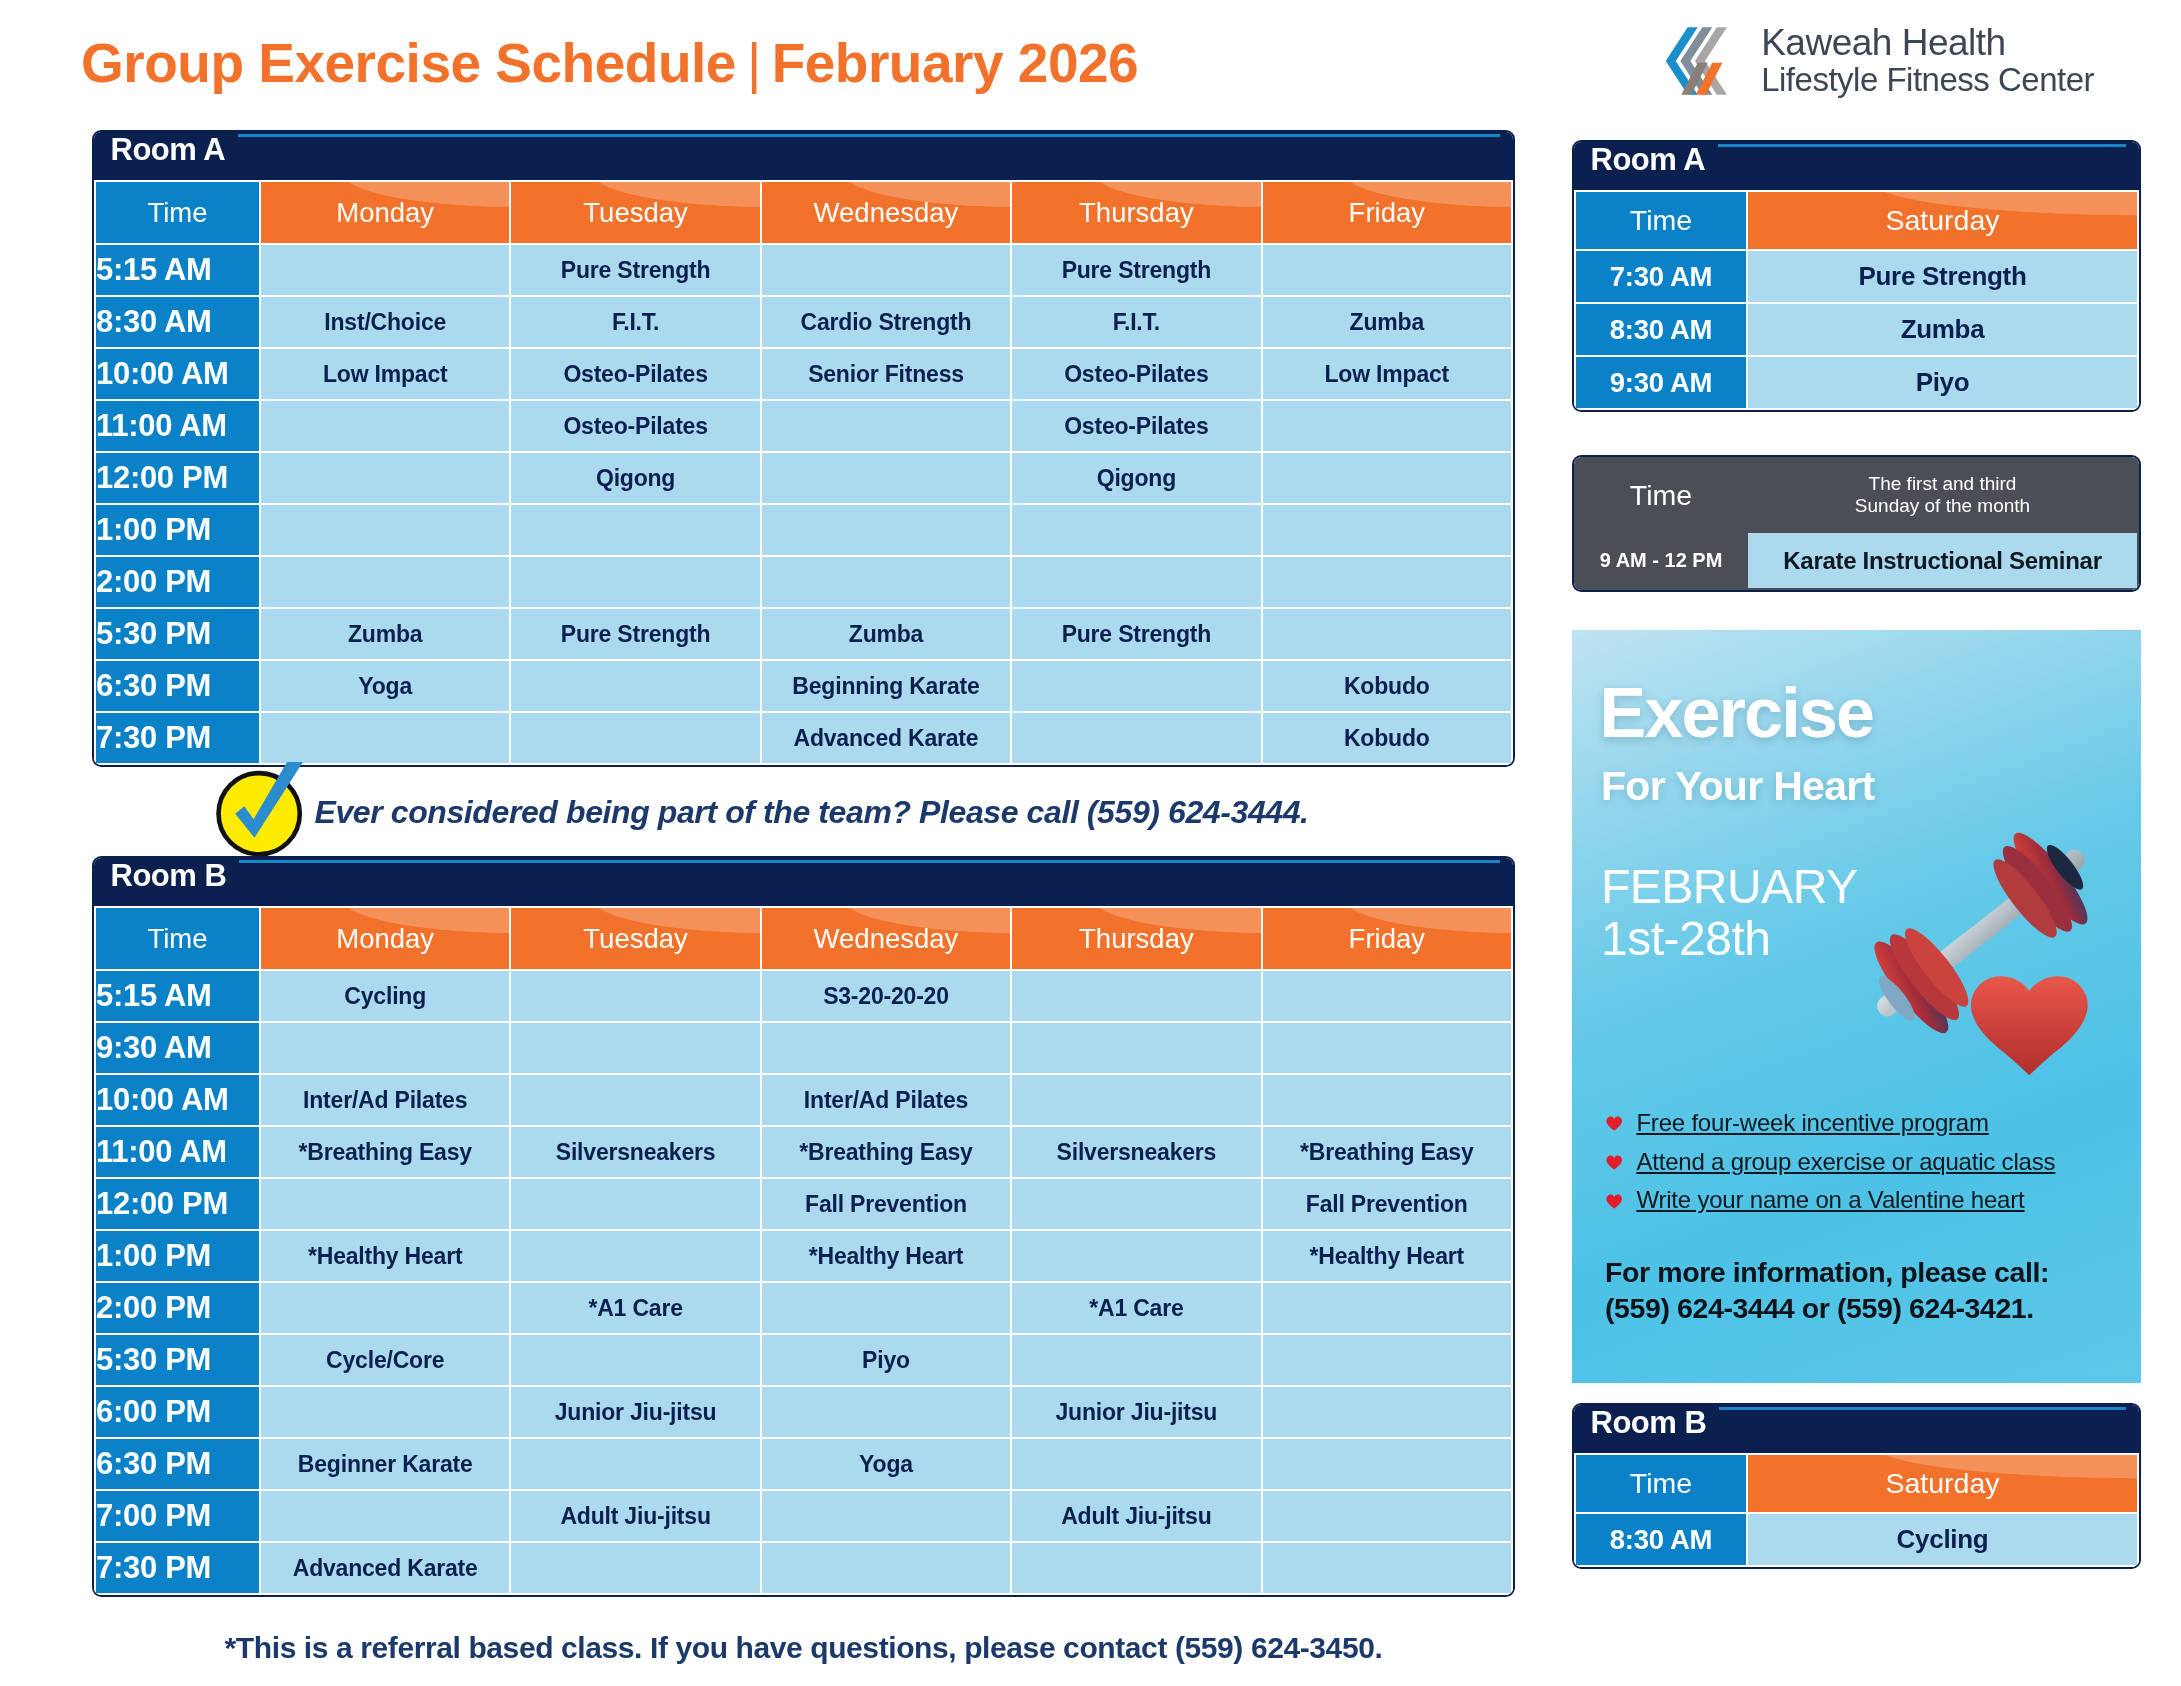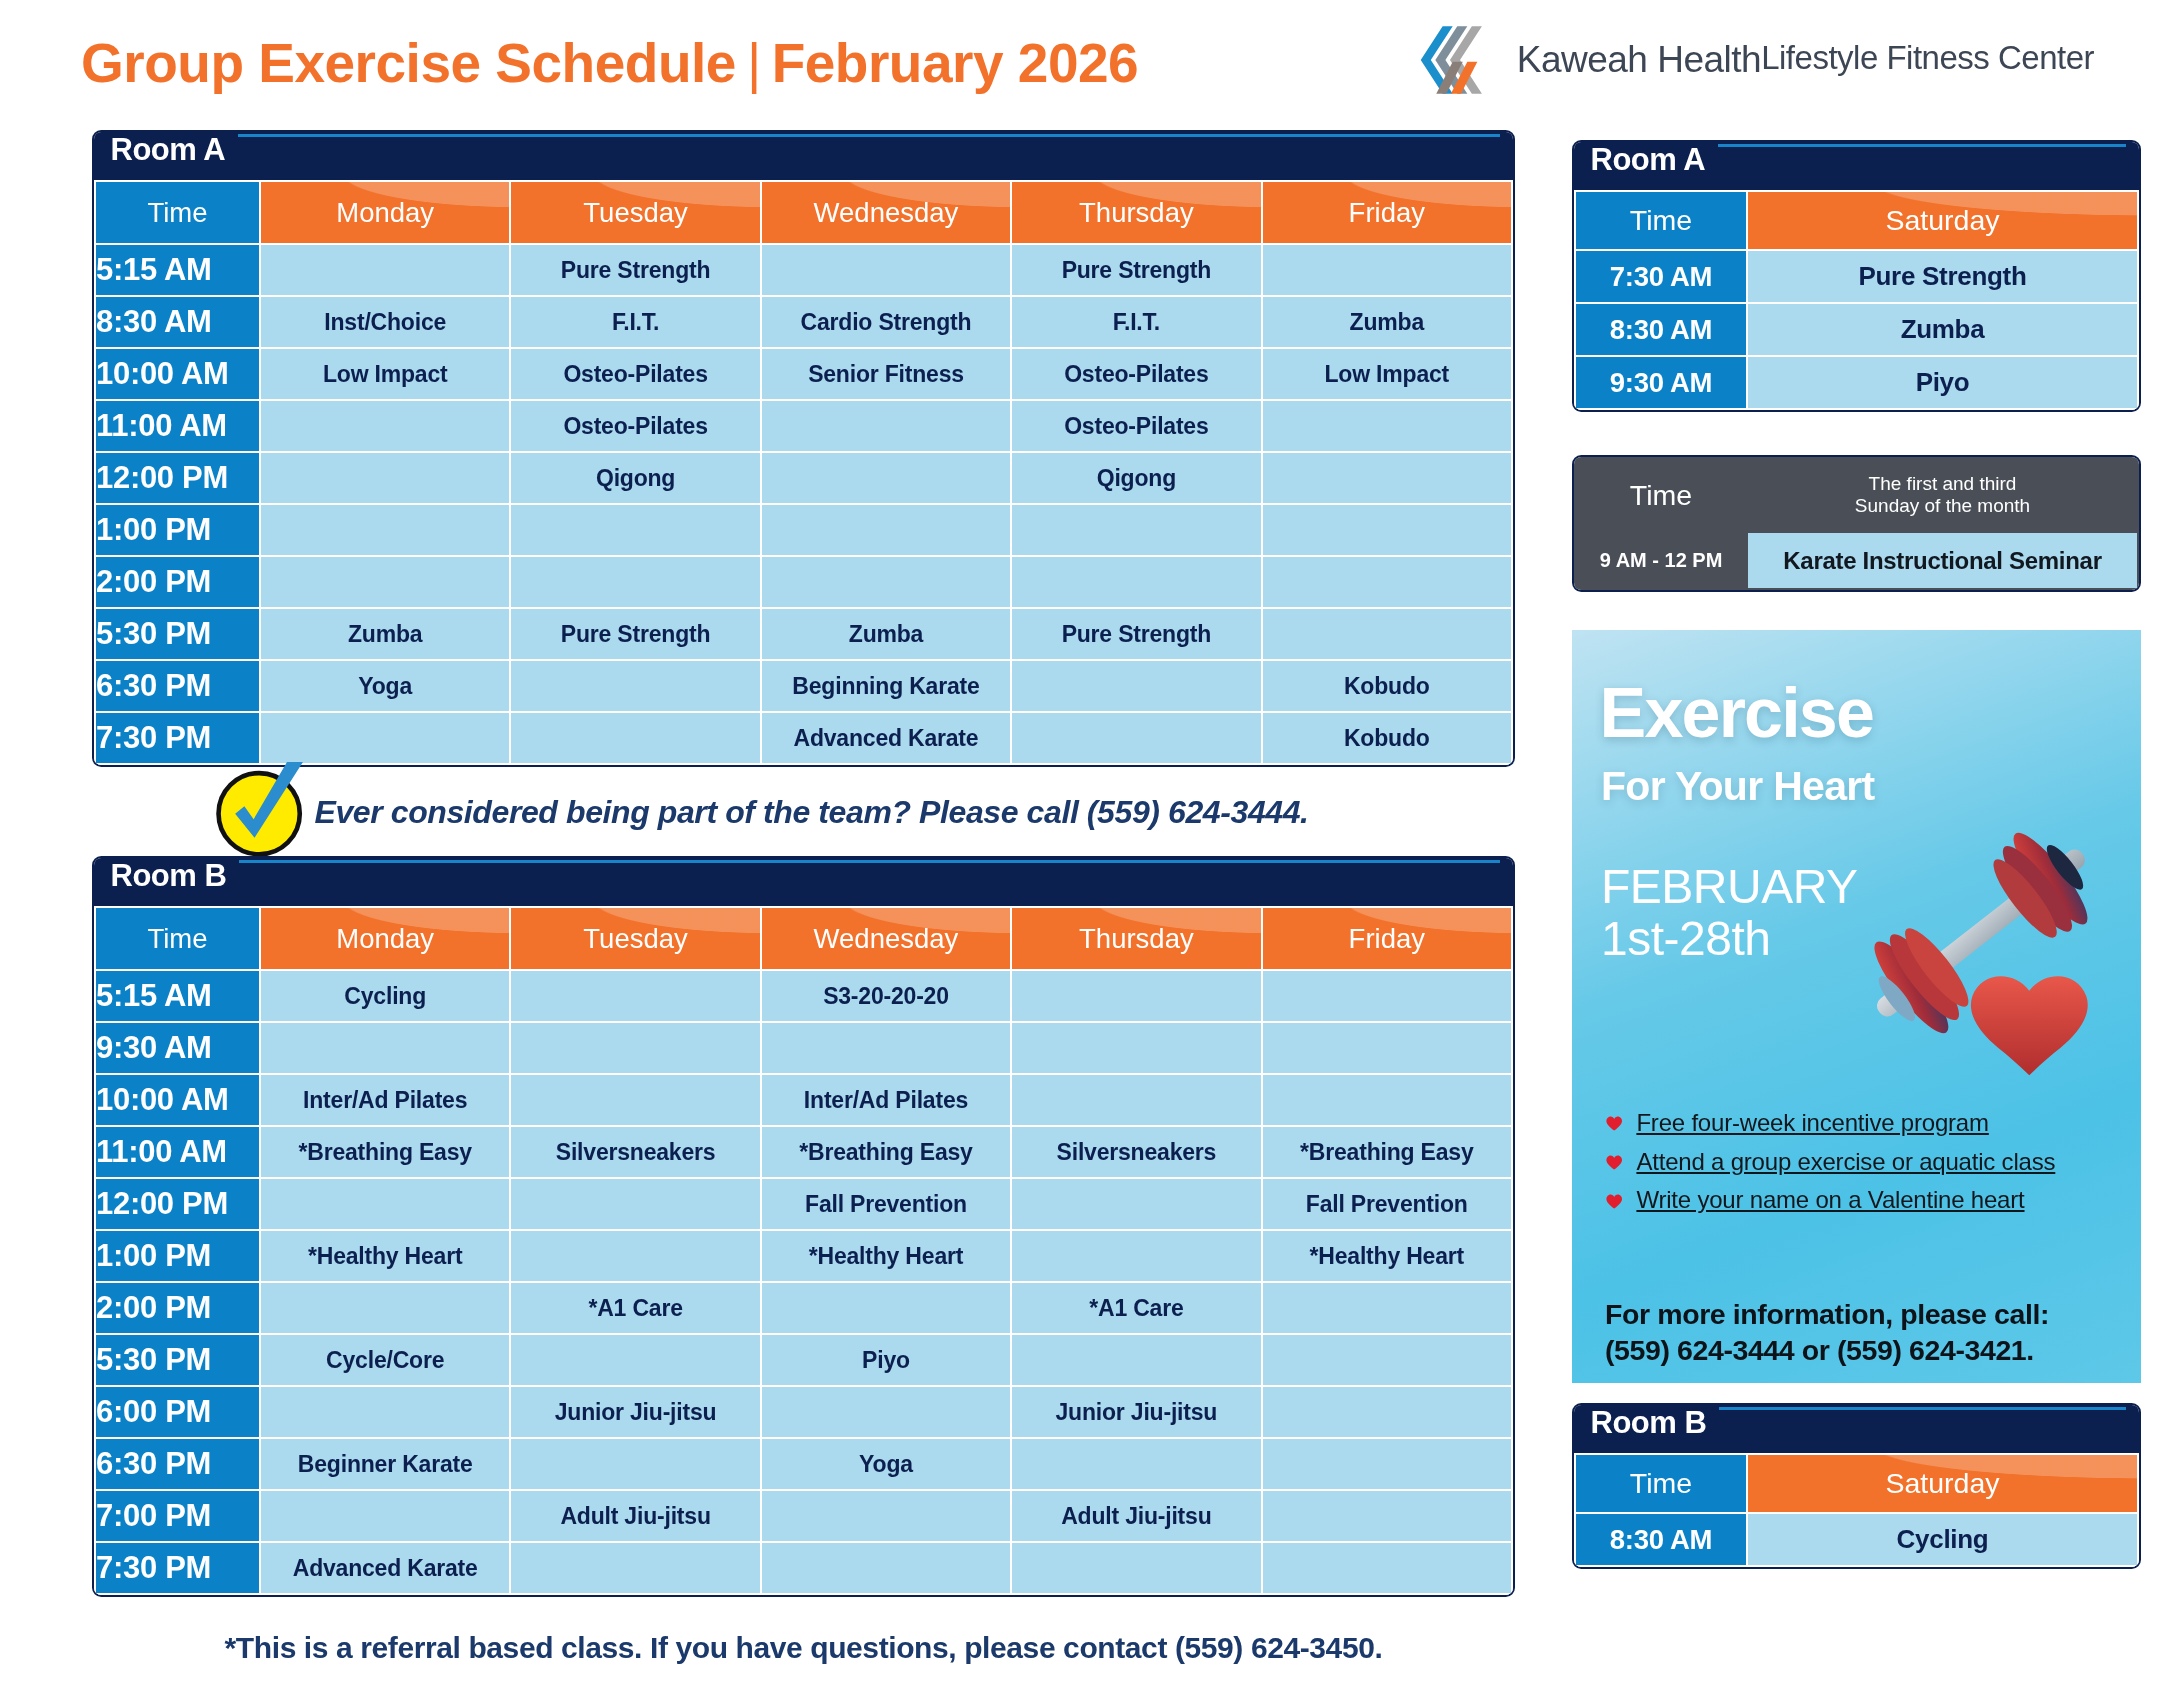--- a/index.html
+++ b/index.html
@@ -39,21 +39,21 @@
 
   .logo-block {
     position: absolute;
     right: 88px;
     top: 24px;
     display: flex;
     align-items: center;
     gap: 14.7px;
   }
   .logo-mark { width: 84px; height: 72px; flex: 0 0 auto; }
-  .logo-text { display: flex; flex-direction: row; line-height: 1.05; }
+  .logo-text { display: flex; flex-direction: column; line-height: 1.05; }
   .logo-line1 { font-size: 37px; color: #3d4654; font-weight: 400; letter-spacing: -0.5px; }
   .logo-line2 { font-size: 33px; color: #3d4654; font-weight: 400; letter-spacing: -0.5px; }
 
   
   .sched-block {
     position: absolute;
     border: 2.8px solid #0c2050;
     border-radius: 9.2px;
     background: #fff;
     overflow: hidden;
@@ -287,21 +287,21 @@
   }
   .promo-bullet {
     display: flex; align-items: flex-start; gap: 13px;
     margin-bottom: 11px;
   }
   .heart-icon { flex: 0 0 auto; margin-top: 6.4px; }
   .promo-bullet-text {
     font-size: 24px; color: #12171d; letter-spacing: -0.2px; line-height: 1.15; text-decoration: underline;
   }
   .promo-contact {
-    position: absolute; left: 33px; top: 666px; width: 514px;
+    position: absolute; left: 33px; top: 624px; width: 514px;
     font-size: 28.5px; font-weight: bold; color: #0d1319;
     line-height: 1.28; letter-spacing: -0.4px;
   }
 </style>
 </head>
 <body>
 
 <div class="page-header">
   <div class="main-title">
     <span>Group Exercise Schedule</span><span class="divider-bar">|</span><span>February 2026</span>

